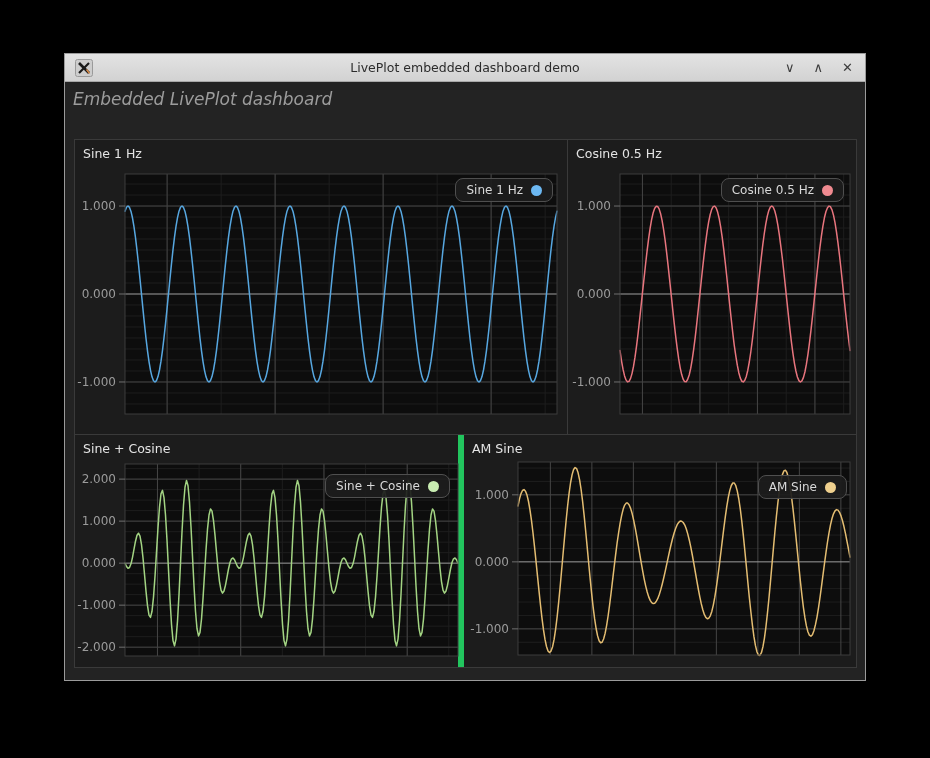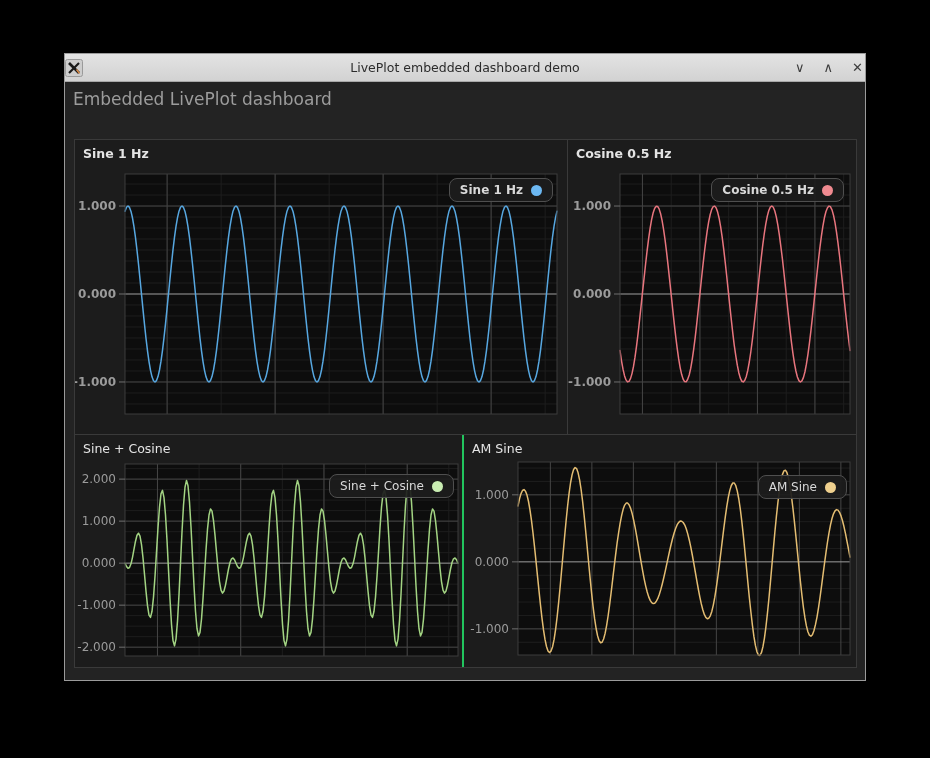--- a/index.html
+++ b/index.html
@@ -9,48 +9,48 @@
     -webkit-font-smoothing:antialiased;
   }
   .window{
     position:absolute;left:64px;top:53px;width:802px;height:628px;
     box-sizing:border-box;border:1px solid #9b9b9b;background:#232323;
   }
   
   .titlebar{
     height:28px;background:linear-gradient(#e3e3e3,#d2d2d2);
     border-bottom:1px solid #a8a8a8;display:flex;align-items:center;
-    padding:0 0;position:relative;box-sizing:border-box;
+    padding:0 10px;position:relative;box-sizing:border-box;
   }
   .tb-icon{width:18px;height:18px;margin-right:8px;flex:0 0 auto;z-index:2;}
   .tb-title{
     position:absolute;left:0;right:0;text-align:center;
     font-size:12.5px;color:#2c2c2c;z-index:1;
   }
   .tb-controls{margin-left:auto;display:flex;gap:15px;z-index:2;}
   .tb-btn{
     font-size:13px;color:#3c3c3c;line-height:18px;cursor:default;
     background:none;border:none;padding:0 2px;font-family:inherit;
   }
   
   .content{position:relative;height:598px;}
   .header{position:absolute;left:8px;top:7px;}
-  .h-title{font-size:17px;color:#9c9c9c;}
+  .h-title{font-size:17px;color:#9c9c9c;font-style:italic;}
   .h-sub{font-size:12px;color:#8b8b8b;margin-top:3px;}
   .frame{
     position:absolute;left:9px;top:57px;width:783px;height:529px;
     box-sizing:border-box;border:1px solid #3a3a3a;background:#1c1c1c;
   }
   .row{display:flex;}
-  .row1{height:294px;font-weight:bold;}
+  .row1{height:294px;}
   .row2{height:232px;border-top:1px solid #3a3a3a;}
   .panel{position:relative;box-sizing:border-box;height:100%;}
   .p0{width:493px;border-right:1px solid #3a3a3a;}
   .p1{flex:1;}
-  .p2{width:389px;border-right:2px solid #22c55e;}
+  .p2{width:389px;border-right:6px solid #22c55e;}
   .p3{flex:1;text-decoration:underline;}
   .panel-title{
     position:absolute;left:8px;top:6px;font-size:12.5px;color:#e4e4e4;z-index:3;
   }
   .chart{position:absolute;left:0;top:0;z-index:1;}
   .legend{
     position:absolute;z-index:4;display:inline-flex;align-items:center;gap:8px;
     padding:4px 10px;border:1px solid #4f4f4f;border-radius:8px;
     background:rgba(28,28,28,0.92);color:#d9d9d9;font-size:12px;white-space:nowrap;
   }

